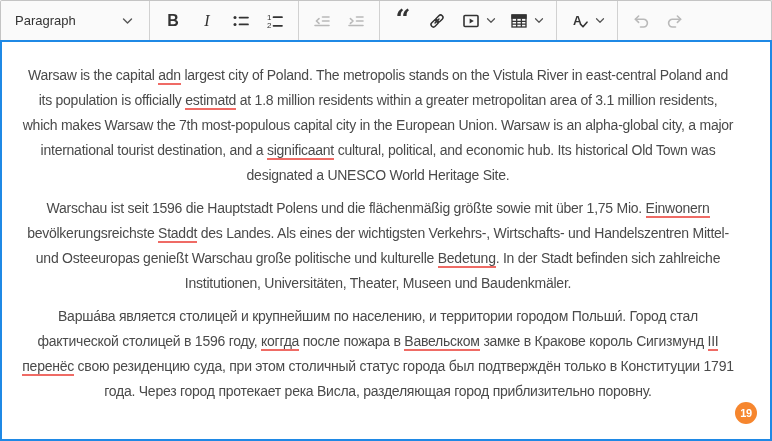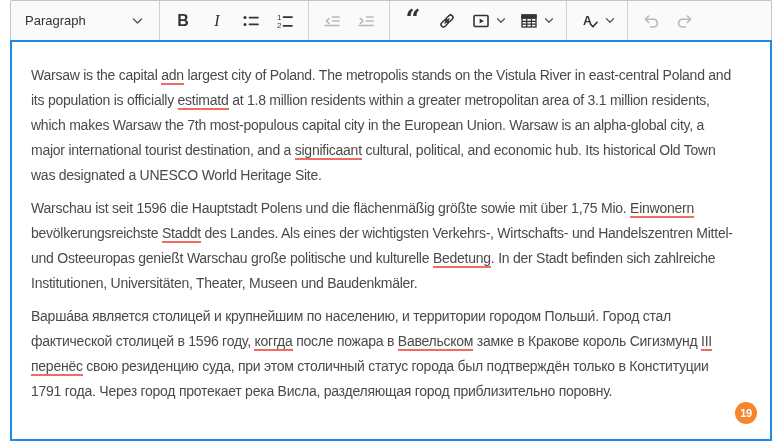--- a/index.html
+++ b/index.html
@@ -7,21 +7,21 @@
     --err:#ef6b65;
     --badge:#f6862e;
     --tb-border:#c4c4c4;
     --icon:#333;
     --icon-disabled:#b9b9b9;
     --text:#4a4a4a;
   }
   *{box-sizing:border-box}
   html,body{margin:0;padding:0;background:#fff;}
   body{width:772px;height:441px;font-family:"Liberation Sans",sans-serif;overflow:hidden;}
-  .ck-editor{width:772px;height:441px;display:flex;flex-direction:column;padding-left:10px;}
+  .ck-editor{width:772px;height:441px;display:flex;flex-direction:column;}
 
   
   .toolbar{
     flex:0 0 40px;height:40px;background:#fafafa;
     border:1px solid var(--tb-border);border-bottom:none;
     border-radius:2px 2px 0 0;
     display:flex;align-items:center;padding:0 6px;
   }
   .tb-sep{width:1px;align-self:stretch;background:#d1d1d1;margin:0 6px;flex:0 0 1px;}
   .tb-btn{
@@ -45,21 +45,21 @@
 
   
   .content{
     flex:1;position:relative;background:#fff;
     border:2px solid var(--focus);
     padding:21px 19px 0 19px;
     color:var(--text);
     font-size:14px;line-height:25px;letter-spacing:-0.25px;
     overflow:hidden;
   }
-  .content p{margin:0 16px 8px 0;}
+  .content p{margin:0 16px 8px 0;text-align:center;}
   .err{border-bottom:2px solid var(--err);}
 
   
   .wsc-badge{
     position:absolute;right:13px;bottom:15px;width:22px;height:22px;border-radius:50%;
     background:var(--badge);color:#fff;font-size:11px;font-weight:700;
     display:flex;align-items:center;justify-content:center;cursor:pointer;
   }
 </style>
 </head>

